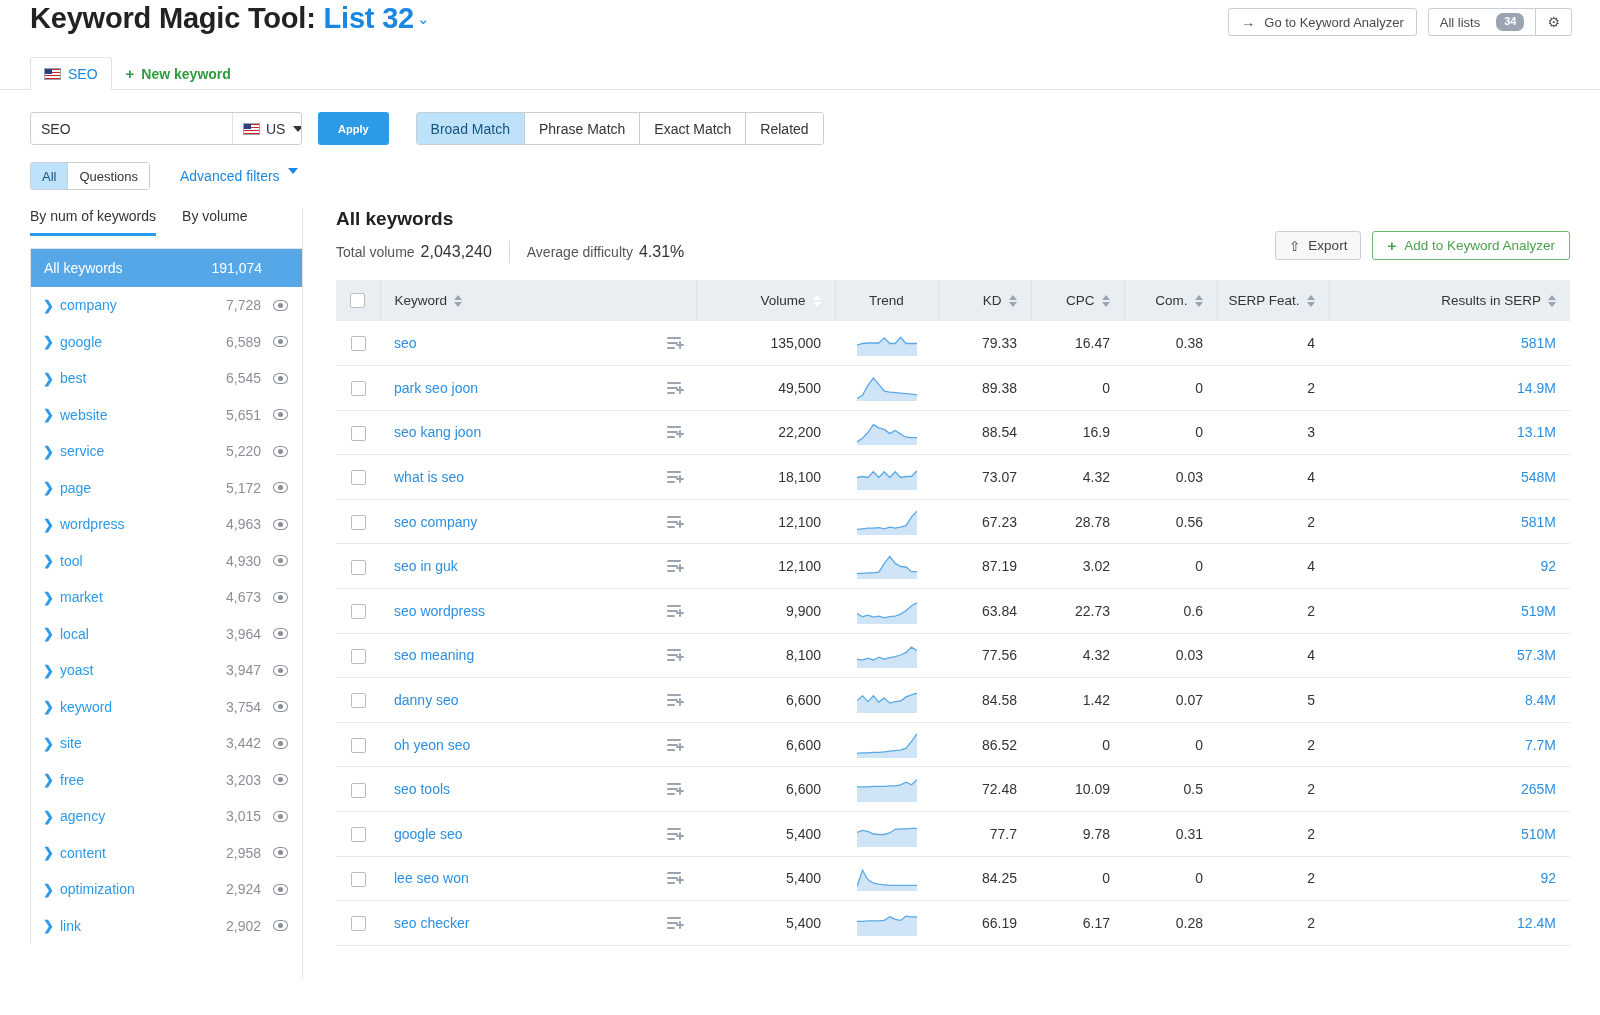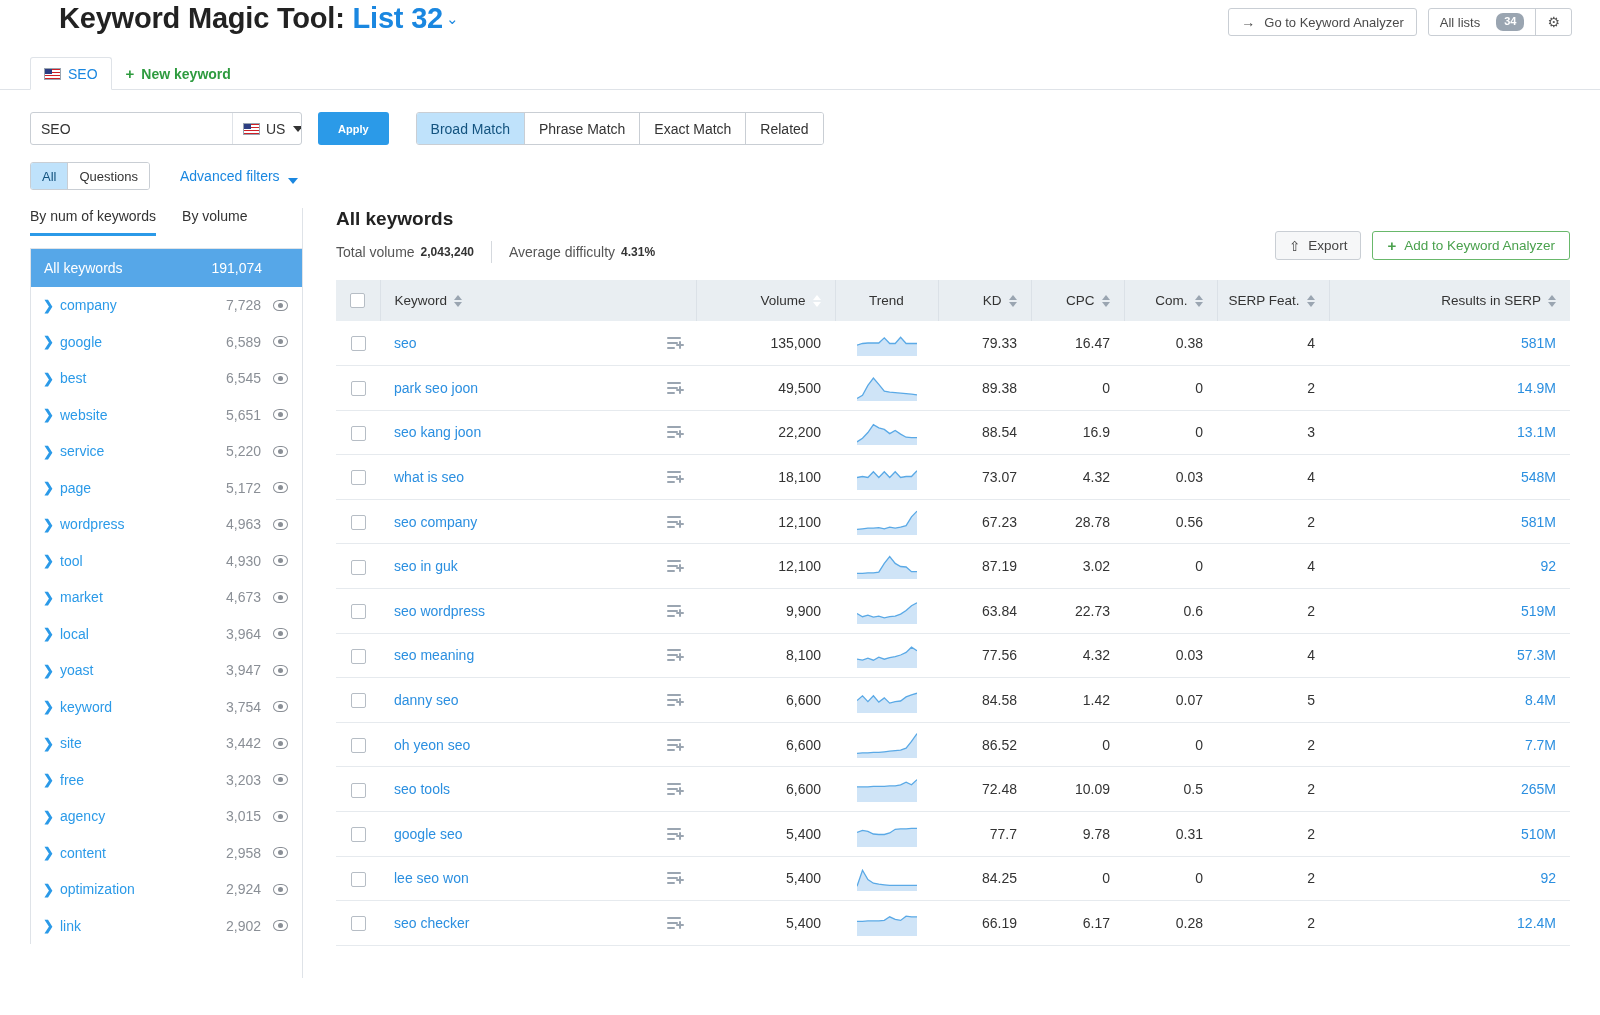--- a/index.html
+++ b/index.html
@@ -9,21 +9,20 @@
     font-family: "Liberation Sans", sans-serif;
     color: #333;
     overflow: hidden;
   }
 
   
   .page-head {
     position: relative;
     height: 52px;
     padding: 0 34px;
-    margin-left: 29px;
   }
   .page-title {
     position: absolute; left: 30px; top: 2px;
     font-size: 29px; font-weight: 700; color: #222;
     letter-spacing: -0.2px;
     white-space: nowrap;
   }
   .page-title .list-name {
     color: #1a87e0; font-weight: 700;
   }
@@ -173,21 +172,21 @@
   }
   .seg-group .s {
     display: inline-flex; align-items: center;
     padding: 0 11px; font-size: 13px; color: #333;
     background: #fff; cursor: pointer;
     border-right: 1px solid #c9ced4;
   }
   .seg-group .s:last-child { border-right: 0; }
   .seg-group .s.active { background: #bfe2fb; color: #13537f; }
   .adv-filters {
-    display: inline-flex; align-items: flex-end; gap: 8px;
+    display: inline-flex; align-items: flex-start; gap: 8px;
     color: #1a87e0; font-size: 14px; cursor: pointer;
   }
   .chev-down-blue {
     width: 0; height: 0;
     border-left: 5px solid transparent;
     border-right: 5px solid transparent;
     border-top: 6px solid #1a87e0;
   }
 
   
@@ -265,21 +264,21 @@
   }
   .main-title {
     font-size: 19px; font-weight: 700; color: #222;
   }
   .stats-row {
     display: flex; align-items: center;
     margin-top: 11px;
     font-size: 14px; color: #555;
   }
   .stats-row .val {
-    font-size: 12px; font-weight: 700; color: #333; margin-left: 6px;
+    font-size: 16px; font-weight: 400; color: #333; margin-left: 6px;
   }
   .stats-sep {
     width: 1px; height: 22px; background: #d5d9de; margin: 0 17px;
   }
   .main-head {
     display: flex; align-items: flex-start; justify-content: space-between;
   }
   .main-actions {
     display: flex; gap: 11px; margin-top: 23px;
   }

